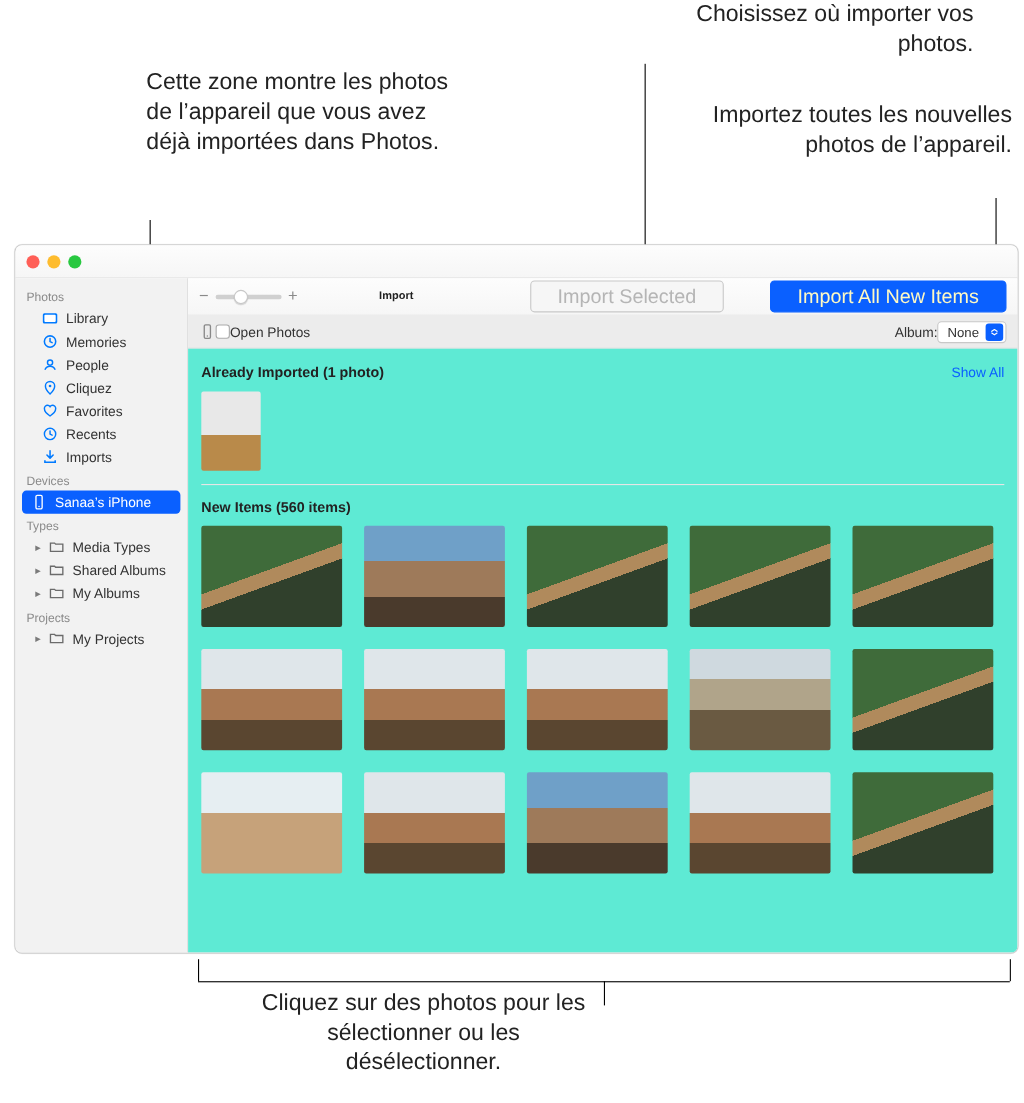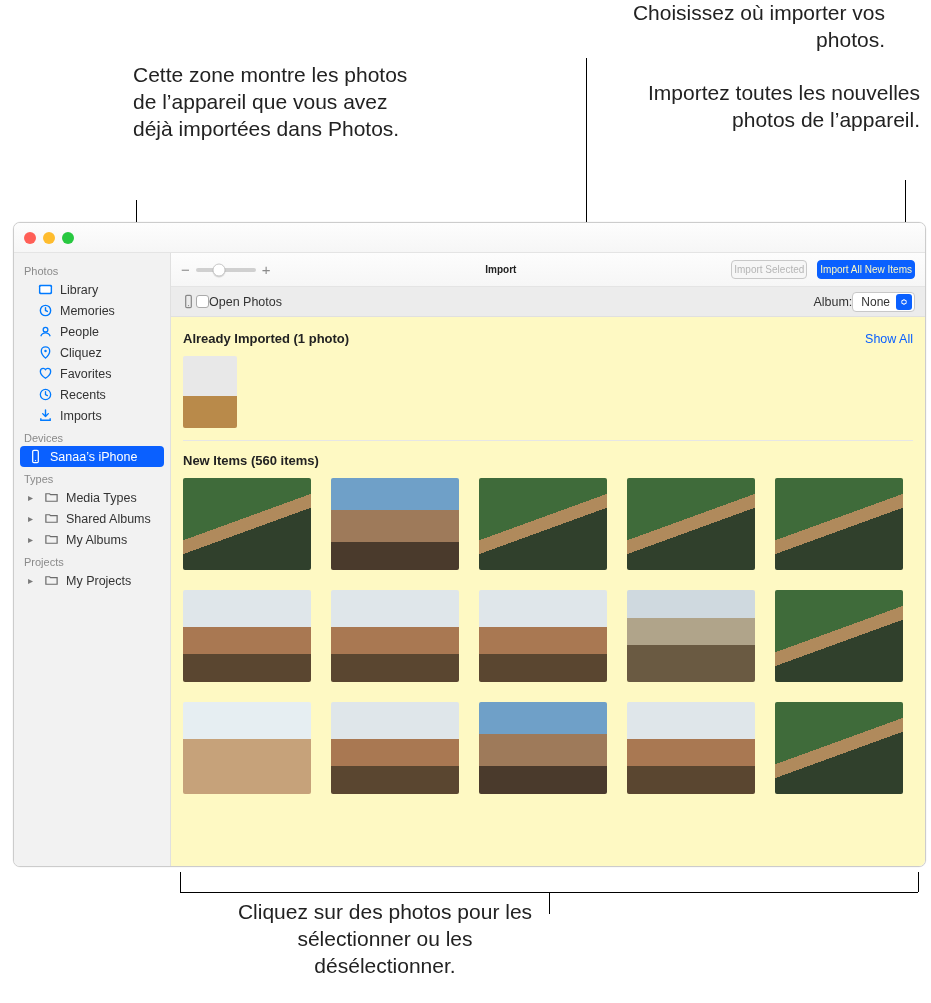--- a/index.html
+++ b/index.html
@@ -64,21 +64,21 @@
     color: #333;
     overflow: hidden;
   }
   .sb-section { font-size: 11px; color: #8a8a8a; padding: 6px 10px 2px; font-weight: 500; }
   .sb-item {
     display: flex; align-items: center; gap: 7px;
     padding: 3px 10px 3px 24px;
     cursor: default;
     white-space: nowrap;
   }
-  .sb-item.l1 { padding-left: 14px; }
+  .sb-item.l1 { padding-left: 14px; text-align: right; }
   .sb-item.selected {
     background: #0a60ff; color: #fff; border-radius: 4px; margin: 0 6px; padding-left: 8px;
   }
   .sb-item.selected .ic { color: #fff; }
   .disclose {
     width: 9px; display: inline-block; color: #7a7a7a; font-size: 10px;
   }
   .ic { width: 15px; height: 15px; color: #007aff; display: inline-flex; align-items:center; justify-content:center; }
   .ic.gray { color: #6b6b6b; }
   .ic svg { width: 100%; height: 100%; }
@@ -96,22 +96,22 @@
   .slider {
     width: 60px; height: 4px; background: #d0d0d0; border-radius: 2px; position: relative;
   }
   .slider .knob {
     position: absolute; left: 38%; top: 50%; transform: translate(-50%,-50%);
     width: 13px; height: 13px; border-radius: 50%; background: #fff;
     border: 1px solid #c8c8c8; box-shadow: 0 1px 1px rgba(0,0,0,0.15);
   }
   .tb-title { flex: 1; text-align: center; font-weight: 600; font-size: 10px; }
   .btn {
-    padding: 3px 2px; border-radius: 4px; font-size: 10px;
-    background: #fff; border: 1px solid #c8c8c8; color: #222;
+    padding: 3px 24px; border-radius: 4px; font-size: 18px;
+    background: #fff; border: 1px solid #c8c8c8; color: #222; margin-left: 32px;
   }
   .btn.disabled { color: #b5b5b5; background: #f6f6f6; }
   .btn.primary { background: #0a60ff; color: #fef9c3; border-color: #0a60ff; }
   .subbar {
     height: 30px;
     display: flex; align-items: center; 
     padding: 0 10px;
     background: #ececec;
     border-bottom: 1px solid #e0e0e0;
     font-size: 12.5px;
@@ -123,21 +123,21 @@
   .select {
     display: inline-flex; align-items: center; gap: 6px;
     border: 1px solid #c8c8c8; border-radius: 4px; padding: 1px 2px 1px 8px;
     background: #fff; font-size: 12px;
   }
   .select .arrow {
     background: #0a60ff; color: #fff; width: 16px; height: 16px;
     border-radius: 3px; display: flex; align-items: center; justify-content: center;
     font-size: 9px;
   }
-  .content { flex: 1; overflow: hidden; background: #fef9c3; padding: 10px 12px; }
+  .content { flex: 1; overflow: hidden; background: #5eead4; padding: 10px 12px; }
   .sec-title { font-weight: 600; font-size: 13px; margin: 4px 0 10px; }
   .sec-head { display: flex; align-items: baseline; }
   .sec-head .link { margin-left: auto; color: #0a60ff; font-size: 12.5px; }
   hr.sep { border: 0; border-top: 1px solid #e6e6e6; margin: 12px 0; }
   .thumbs { display: flex; flex-wrap: wrap; gap: 20px 20px; }
   .thumb {
     width: 128px; height: 92px; border-radius: 2px;
     background: #7a8a72;
     position: relative; overflow: hidden;
   }
@@ -152,21 +152,21 @@
 </style>
 </head>
 <body>
 
 <div class="callouts">
 
   <div class="callout" style="left:133px; top:62px; width:300px;">Cette zone montre les photos de l’appareil que vous avez déjà importées dans Photos.</div>
 
   <div class="callout right" style="left:575px; top:0px; width:310px;">Choisissez où importer vos photos.</div>
 
-  <div class="callout right" style="left:620px; top:80px; width:300px;">Importez toutes les nouvelles photos de l’appareil.</div>
+  <div class="callout right" style="left:620px; top:92px; width:300px;">Importez toutes les nouvelles photos de l’appareil.</div>
 
   <div class="callout" style="left:230px; top:899px; width:310px; text-align:center;">Cliquez sur des photos pour les sélectionner ou les désélectionner.</div>
 
   <div class="leader v" style="left:136px; top:200px; height:200px;"></div>
   <div class="leader h" style="left:136px; top:400px; width:40px;"></div>
 
   <div class="leader v" style="left:586px; top:58px; height:210px;"></div>
 
   <div class="leader v" style="left:905px; top:180px; height:75px;"></div>
 

